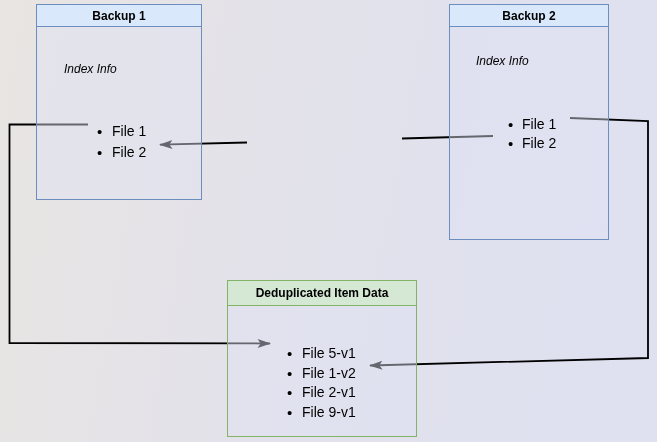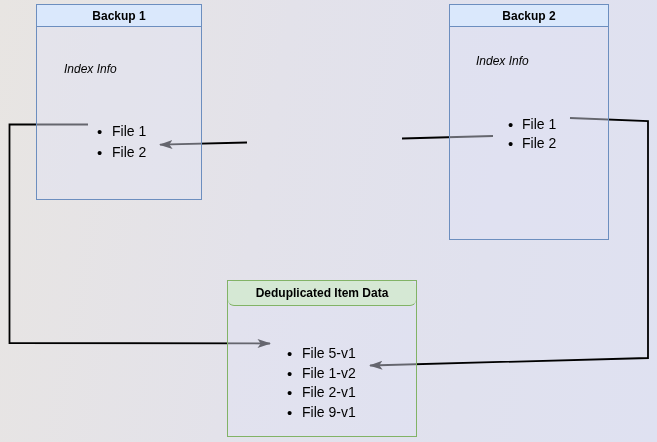--- a/index.html
+++ b/index.html
@@ -23,21 +23,21 @@
   }
   .box-body-fill { background:rgba(223,227,243,0.45); }
   .box.blue  { border:1.5px solid #6c8ebf; }
   .box.green { border:1.5px solid #82b366; }
   .box-header {
     display:flex; align-items:center; justify-content:center;
     font-weight:bold; font-size:12px;
     box-sizing:border-box;
   }
   .blue  .box-header { height:22px; background:#dae8fc; border-bottom:1.5px solid #6c8ebf; }
-  .green .box-header { height:25px; background:#d5e8d4; border-bottom:1.5px solid #82b366;border-radius:6px; }
+  .green .box-header { height:25px; background:#d5e8d4; border-bottom:1.5px solid #82b366; }
   .index-label {
     position:absolute;
     font-size:12px; line-height:18px;font-style:italic;
   }
   ul.file-list {
     position:absolute; left:0; right:0;
     margin:8px; padding:0; list-style:none;
   }
   ul.file-list li {
     position:relative;

